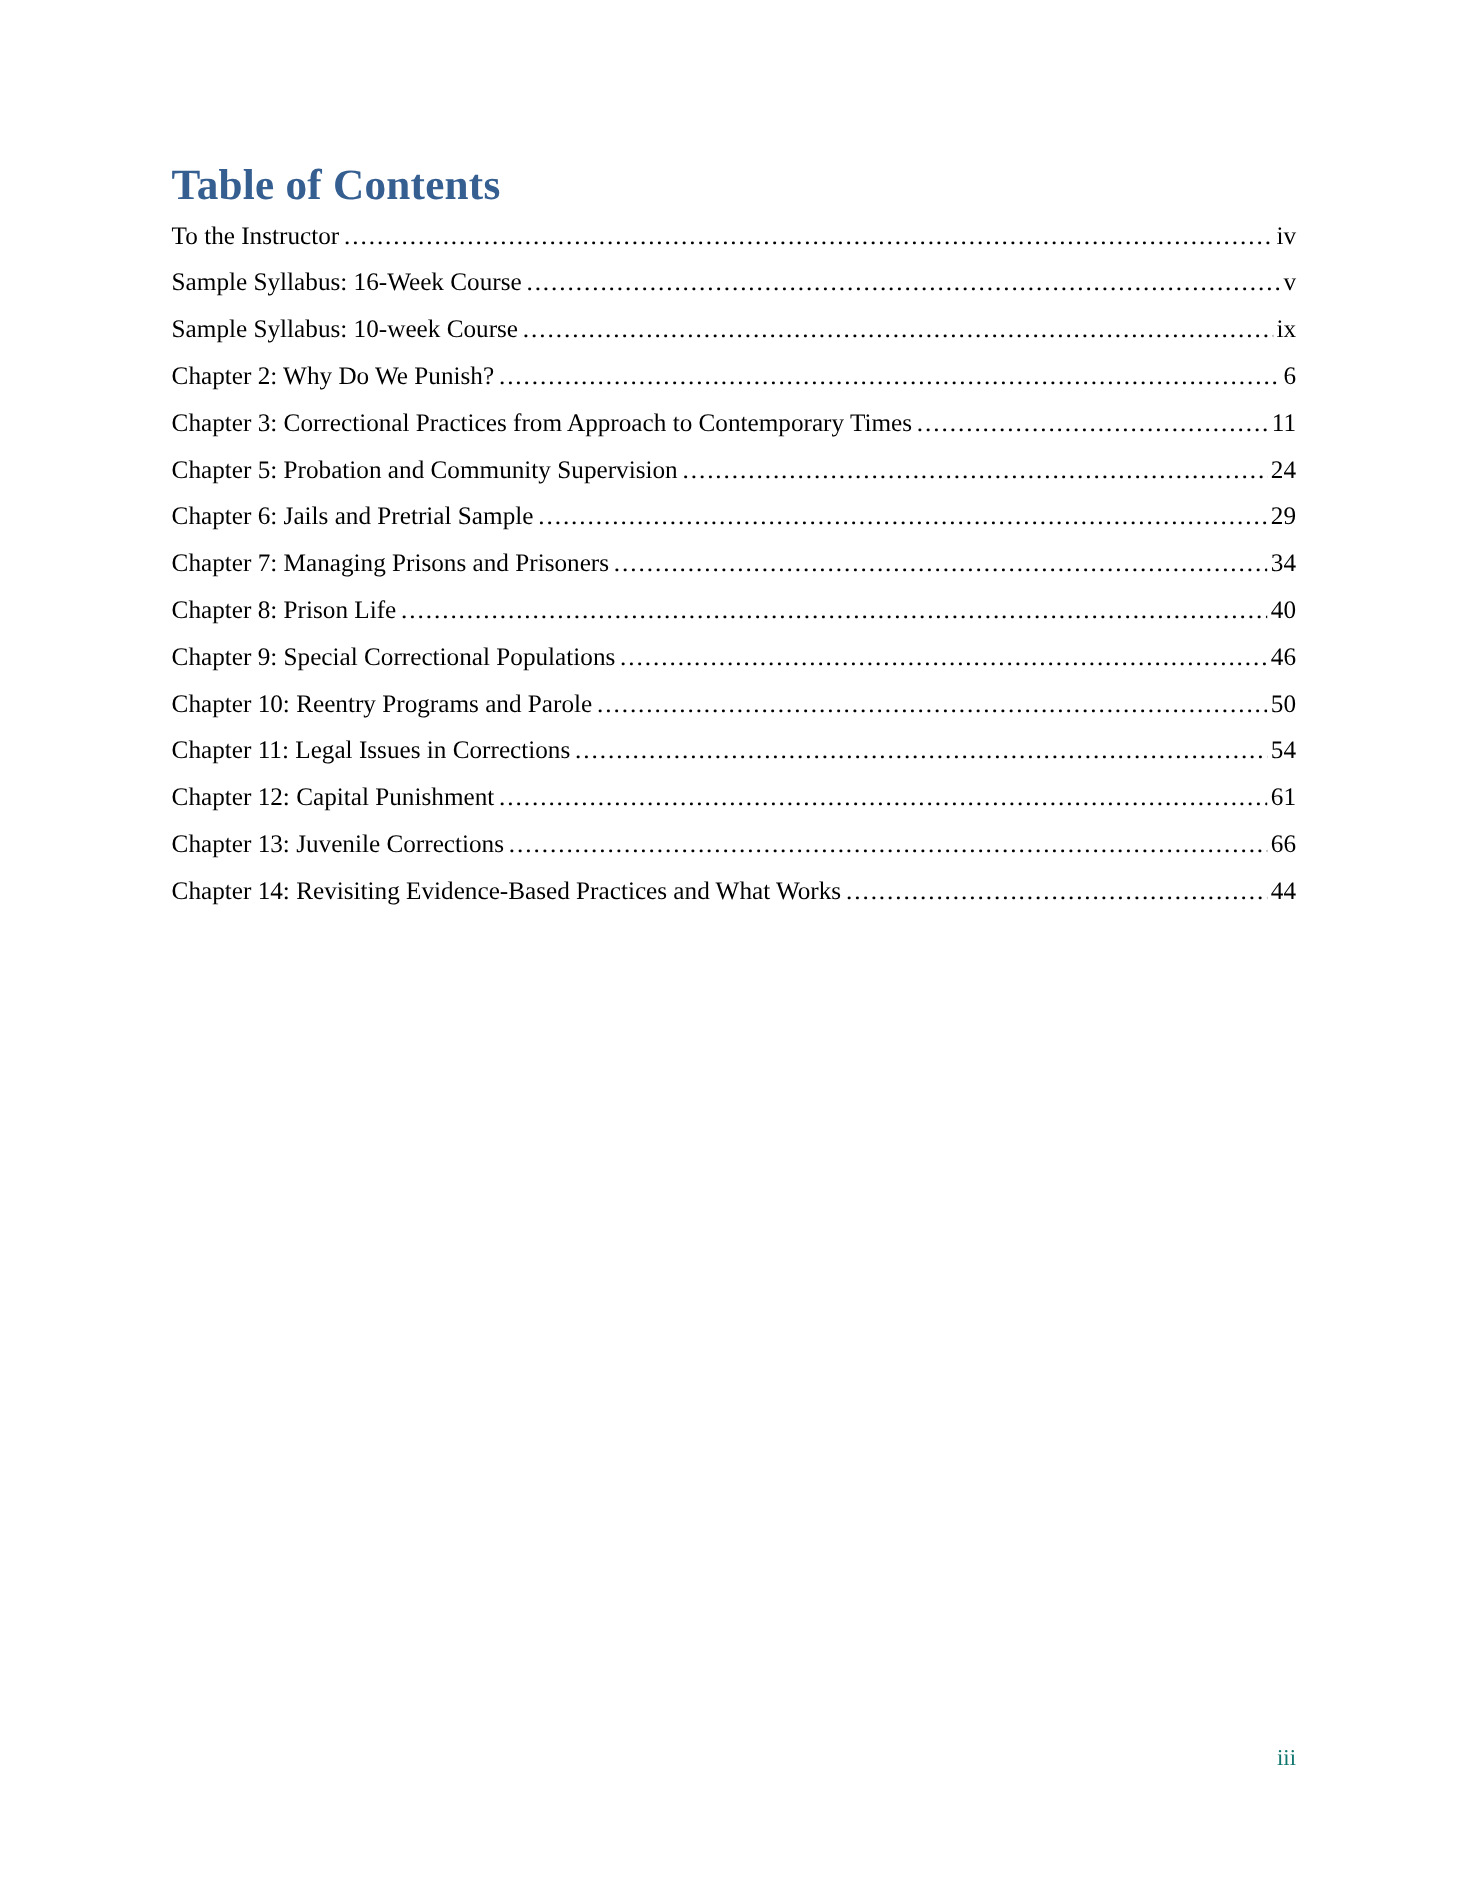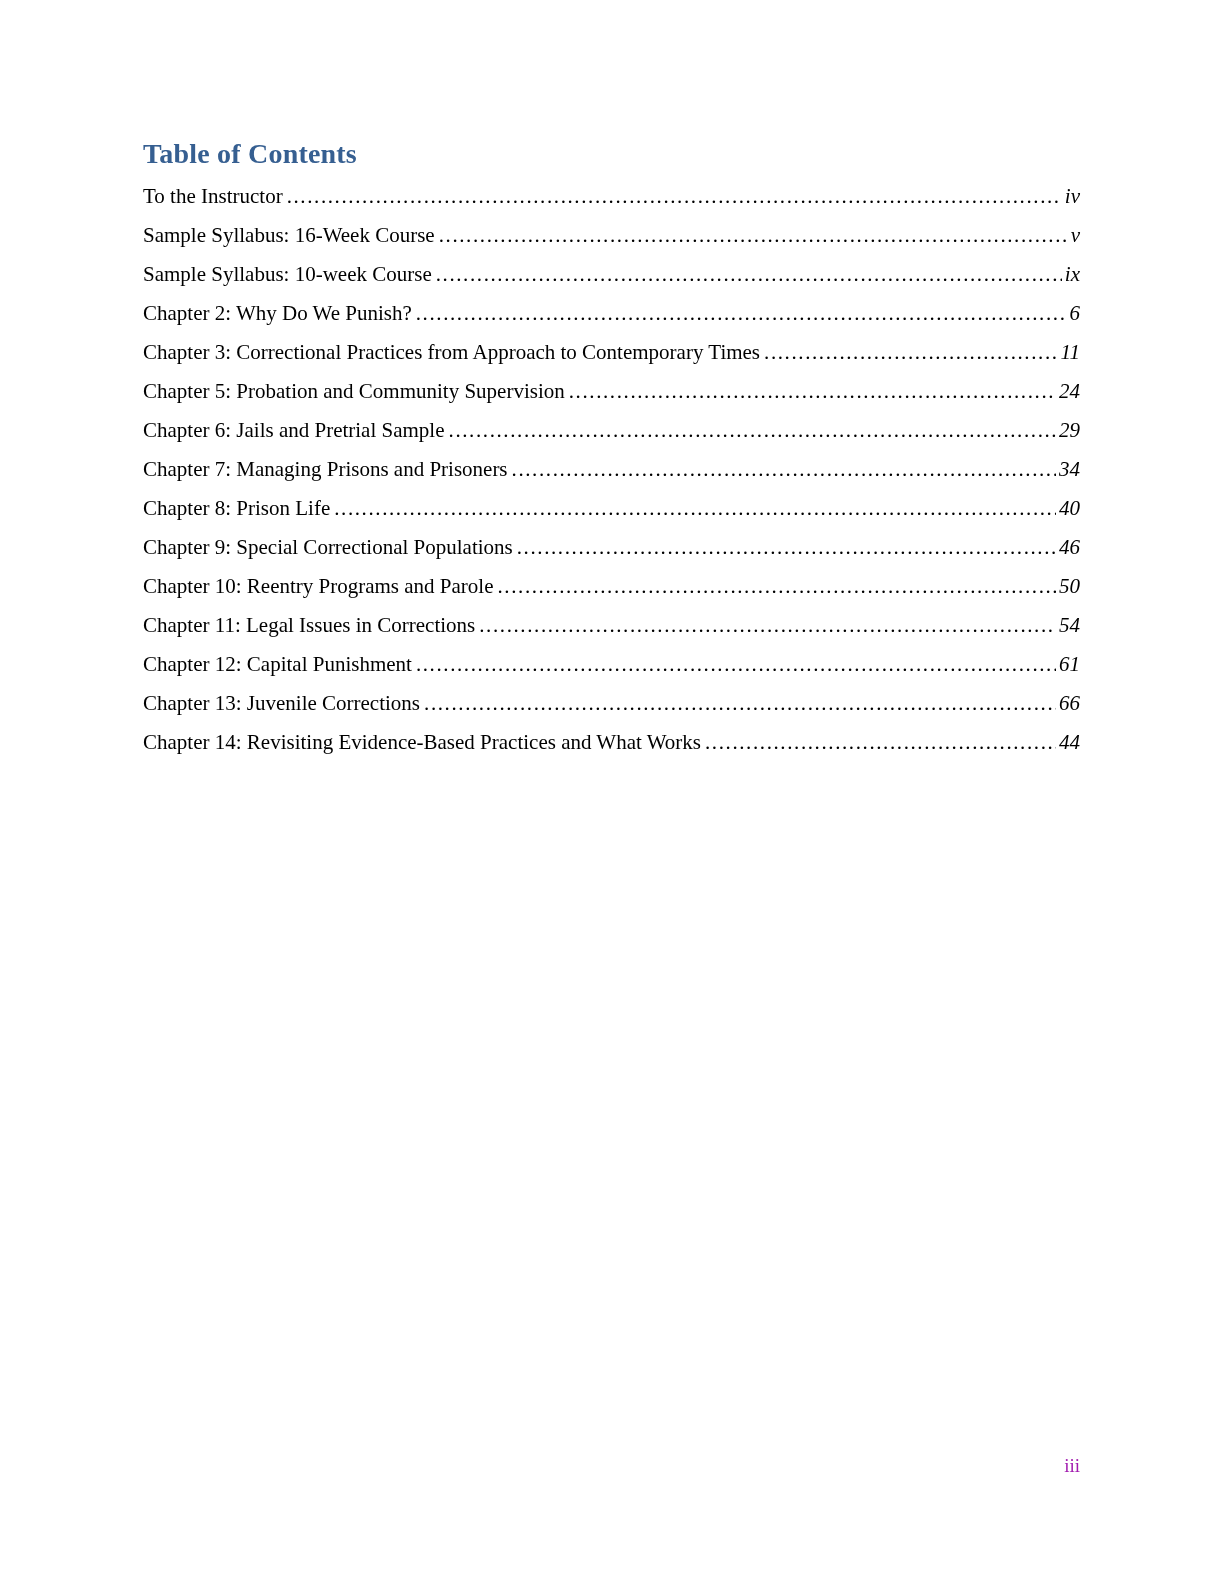--- a/index.html
+++ b/index.html
@@ -14,21 +14,21 @@
     width: 1224px; height: 1584px;
     background: #ffffff;
     overflow: hidden;
   }
   .content {
     position: absolute;
     left: 143px; top: 137px;
     width: 937px;
   }
   .toc-title {
-    font-size: 28px;
+    font-size: 36px;
     line-height: 34px;
     font-weight: bold;
     margin: 0 0 13px 0;
     letter-spacing: 0.2px;
   }
   .toc-list { width: 100%; text-align: right; }
   .toc-row {
     display: flex;
     align-items: baseline;
     height: 39px;
@@ -47,30 +47,29 @@
     white-space: nowrap;
     margin: 0 3px 0 4px;
     letter-spacing: 1.6px;
   }
   .toc-dots::after {
     content: "........................................................................................................................................................................................................................................................................................................";
   }
   .toc-page {
     flex: 0 0 auto;
     white-space: nowrap;
-    font-style: italic;
   }
   .page-footer {
     position: absolute;
     left: 143px; top: 1455px;
     width: 937px;
     text-align: right;
     font-size: 19px;
     line-height: 22px;
-    color: #a21caf;
+    color: #0f766e;
   }
 </style>
 </head>
 <body>
 
 <div class="page">
   <div class="content">
     <h1 class="toc-title" style="color: rgb(54, 95, 145);">Table of Contents</h1>
     <div class="toc-list" id="toc-list">
   <div class="toc-row">

